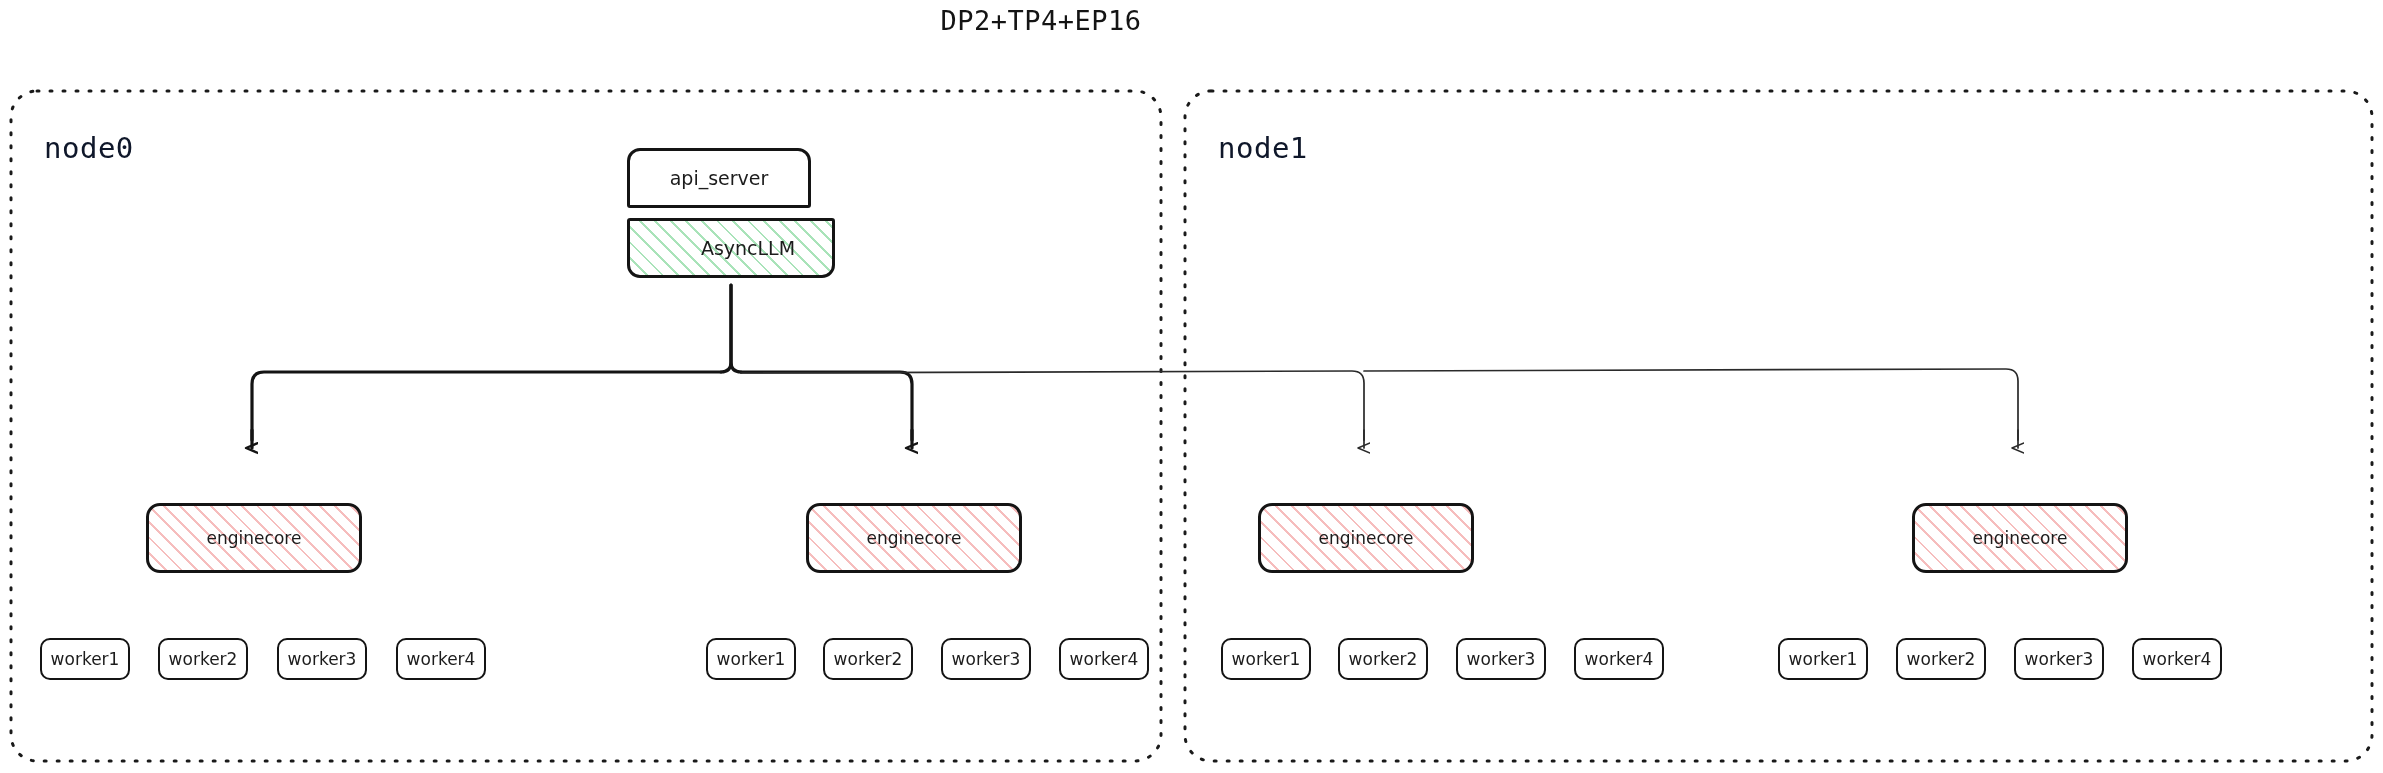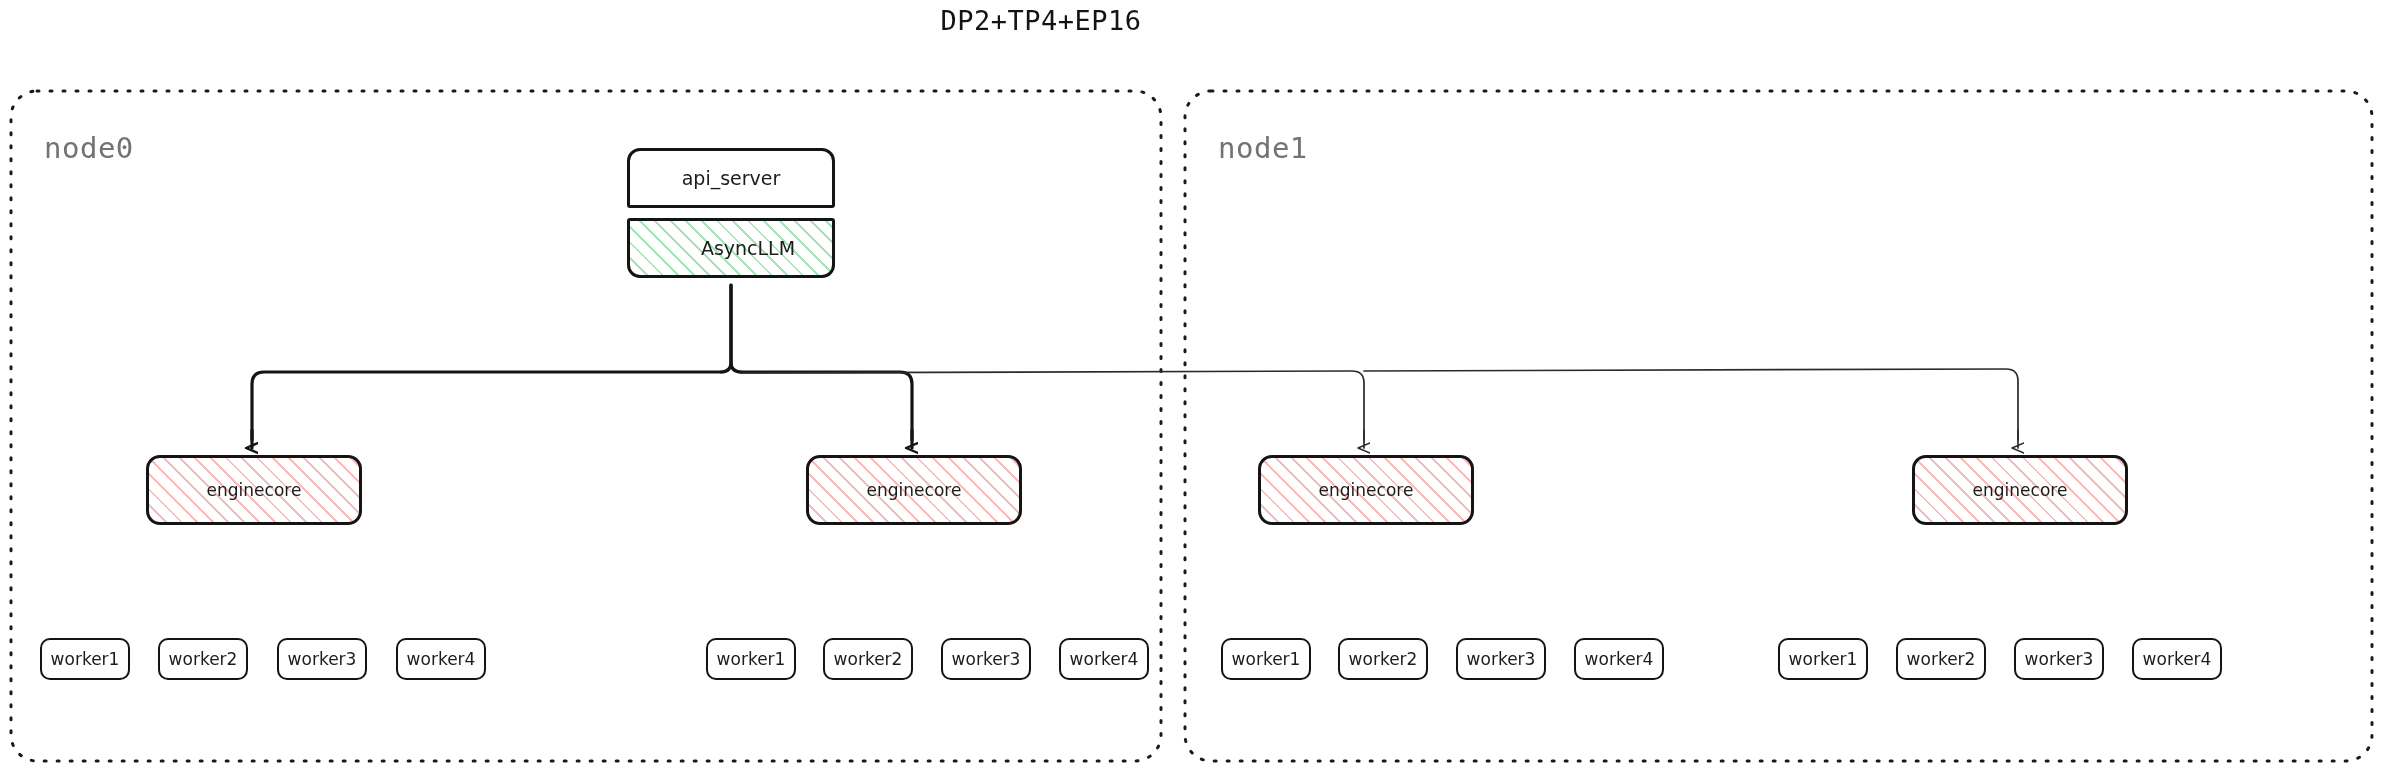--- a/index.html
+++ b/index.html
@@ -9,40 +9,41 @@
     color:#1c1c1c;
   }
   #diagram-root{position:absolute;inset:0;}
   svg.layer{position:absolute;left:0;top:0;width:2383px;height:773px;overflow:visible;}
   .title-text{
     position:absolute;left:0;top:5px;width:2082px;text-align:center;
     font-size:27px;letter-spacing:0.5px;color:#141414;
     font-family:"DejaVu Sans Mono", monospace;
   }
   .node-label{
-    position:absolute;font-size:29px;color:#737373;
+    position:absolute;font-size:29px;color:#0f172a;
     font-family:"DejaVu Sans Mono", monospace;letter-spacing:0.5px;
   }
   .box{
     position:absolute;box-sizing:border-box;
     display:flex;align-items:center;justify-content:center;
     border:3px solid #141414;
     color:#1c1c1c;
     font-family:"DejaVu Sans", sans-serif;
   }
   .box-plain{background:#ffffff;}
   .box-green{
     background-color:#ffffff;
     background-image:repeating-linear-gradient(45deg,
       #a9e3b9 0px,#a9e3b9 2px,#ffffff 2px,#ffffff 11px);
   }
   .box-pink{
     background-color:#ffffff;
     background-image:repeating-linear-gradient(45deg,
       #f6bdbd 0px,#f6bdbd 2px,#ffffff 2px,#ffffff 11px);
+    margin-top:48px;
   }
   .api-box{border-radius:13px 13px 3px 3px;font-size:19px;}
   .async-box{border-radius:3px 3px 13px 13px;font-size:19px;padding-left:34px;}
   .engine-box{border-radius:14px;font-size:17px;}
   .worker-box{border-radius:10px;font-size:17px;border-width:2.5px;margin-left:8px;}
 </style>
 </head>
 <body>
 
 <div id="diagram-root">
@@ -76,21 +77,21 @@
     <path d="M741,373 L1352,371 Q1364,371 1364,383 L1364,440" fill="none" stroke="#2a2a2a" stroke-width="1.7" stroke-linecap="round"></path>
     <line x1="1364" y1="430" x2="1364" y2="448" stroke="#2a2a2a" stroke-width="1.7" stroke-linecap="round" marker-end="url(#arrowhead-thin)"></line>
 
     <path d="M1364,371 L2006,369 Q2018,369 2018,381 L2018,440" fill="none" stroke="#2a2a2a" stroke-width="1.7" stroke-linecap="round"></path>
     <line x1="2018" y1="430" x2="2018" y2="448" stroke="#2a2a2a" stroke-width="1.7" stroke-linecap="round" marker-end="url(#arrowhead-thin)"></line>
   </svg>
 
   <div class="node-label" style="left:44px;top:131px;">node0</div>
   <div class="node-label" style="left:1218px;top:131px;">node1</div>
 
-  <div class="box box-plain api-box" style="left:627px;top:148px;width:208px;height:60px;">
+  <div class="box box-plain api-box" style="left:627px;top:148px;width:184px;height:60px;">
     <span>api_server</span>
   </div>
   <div class="box box-green async-box" style="left:627px;top:218px;width:208px;height:60px;">
     <span>AsyncLLM</span>
   </div>
 
   <div class="box box-pink engine-box" style="left:146px;top:455px;width:216px;height:70px;">
     <span>enginecore</span>
   </div>
   <div class="box box-pink engine-box" style="left:806px;top:455px;width:216px;height:70px;">

